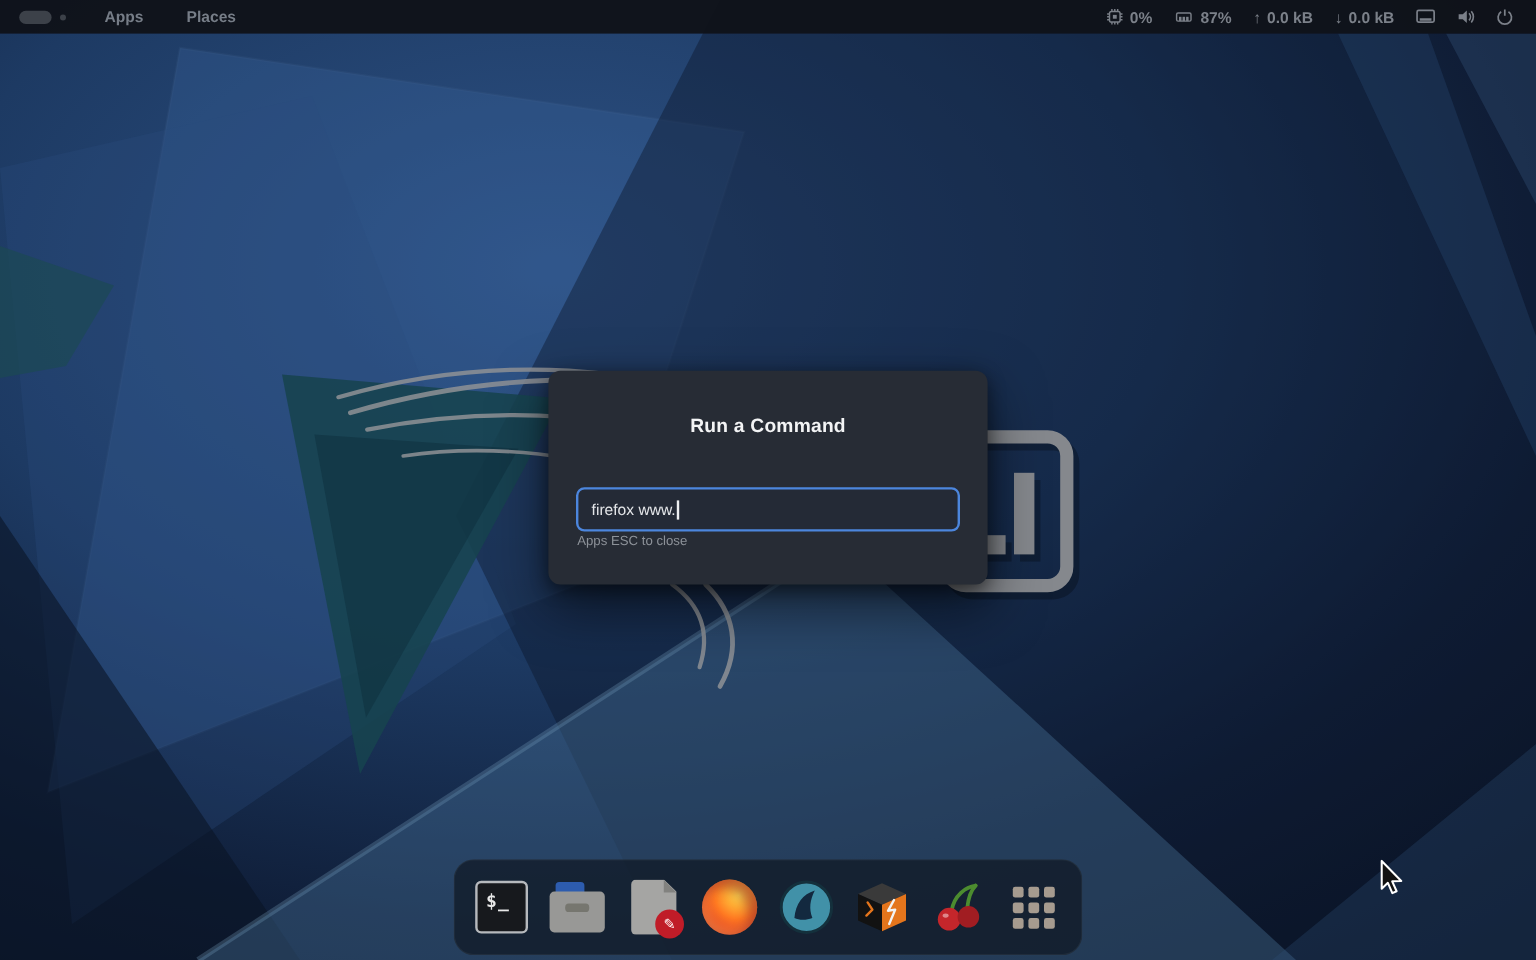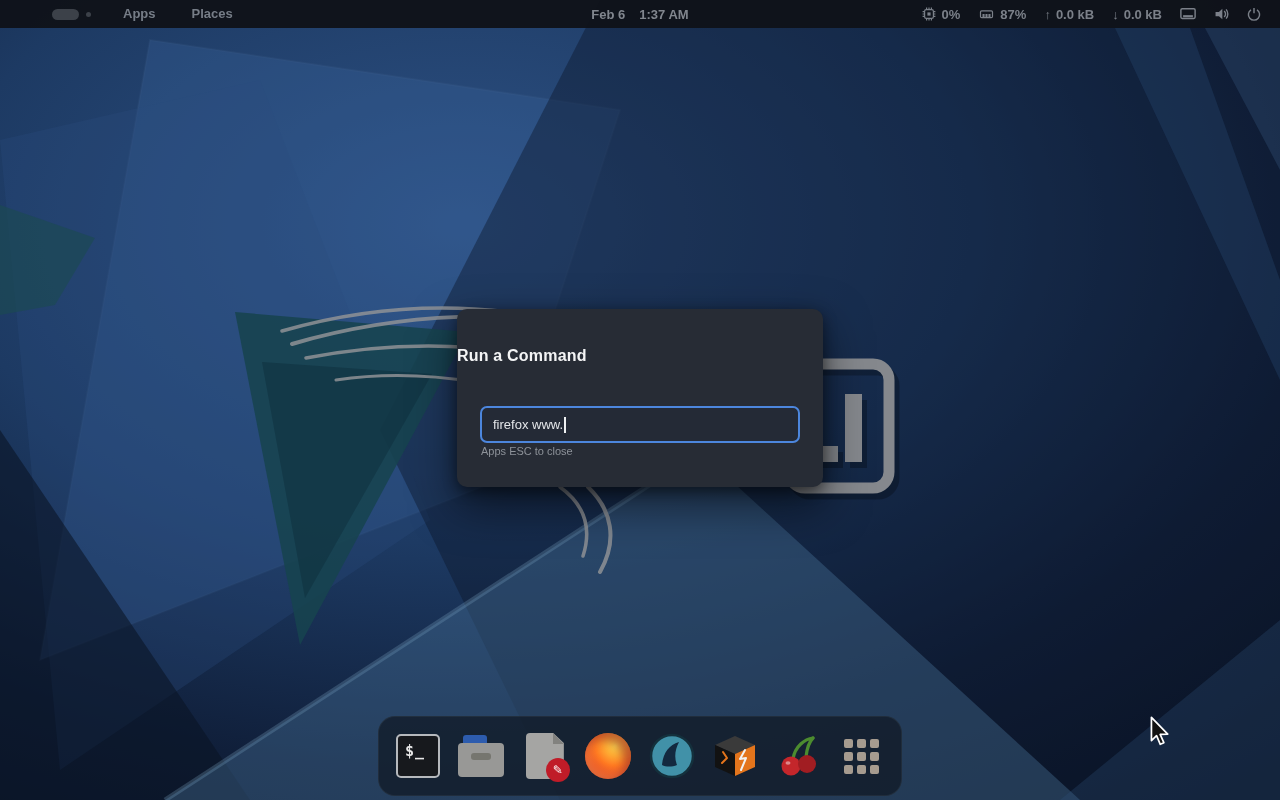--- a/index.html
+++ b/index.html
@@ -8,40 +8,40 @@
 
   
   .wallpaper { position:absolute; inset:0; z-index:0; }
 
   
   .panel {
     position:absolute; top:0; left:0; width:1280px; height:28px;
     background:rgba(15,19,26,0.97); z-index:50;
     display:flex; align-items:center; color:#7e848d; font-size:13px;
   }
-  .panel .left { display:flex; align-items:center; gap:0;padding-left:36px; }
+  .panel .left { display:flex; align-items:center; gap:0; }
   .whisker-btn { display:flex; align-items:center; gap:7px; padding:0 14px 0 16px; height:28px; }
   .whisker-pill { width:27px; height:11px; background:#3c4149; border-radius:6px; }
   .whisker-dot { width:5px; height:5px; background:#3c4149; border-radius:50%; }
   .menu-item { padding:0 18px; height:28px; line-height:28px; font-weight:600; color:#767d87; }
   .panel .center { position:absolute; left:0; right:0; text-align:center; pointer-events:none; }
   .clock { display:inline-flex; gap:14px; font-weight:600; color:#81868e; pointer-events:auto; }
   .panel .right { margin-left:auto; display:flex; align-items:center; gap:0; padding-right:10px; }
   .tray-group { display:flex; align-items:center; gap:5px; padding:0 9px; color:#7b8089; font-weight:600; }
   .tray-ico { display:inline-flex; }
   .sys-ico { padding:0 8px; display:inline-flex; align-items:center; height:28px; }
 
   
   .run-dialog {
     position:absolute; left:457px; top:309px; width:366px; height:178px;
     background:#272c35; border-radius:10px; z-index:40;
     box-shadow:0 18px 45px rgba(0,0,0,0.55), 0 4px 14px rgba(0,0,0,0.45);
   }
   .run-title {
-    position:absolute; top:38px; left:0; right:0; 
+    position:absolute; top:38px; left:0; right:0; text-align:center;
     color:#f3f4f5; font-size:16px; font-weight:700; letter-spacing:0.2px;
   }
   .run-input {
     position:absolute; left:23px; top:78px; width:320px; height:37px;
     background:#242a36; border:2px solid #4c86dd; border-radius:7px;
     display:flex; align-items:center; padding-left:11px;
     color:#e3e5e8; font-size:13px; cursor:text;margin-top:19px;
   }
   .caret { display:inline-block; width:2px; height:16px; background:#eef0f2; margin-left:1px; }
   .run-hint {
@@ -138,26 +138,20 @@
 <div class="panel">
   <div class="left">
     <div class="whisker-btn">
       <span class="whisker-pill"></span>
       <span class="whisker-dot"></span>
     </div>
     <div class="menu-item">Apps</div>
     <div class="menu-item">Places</div>
   </div>
 
-  <div class="center">
-    <span class="clock">
-      <span>Feb 6</span>
-      <span>1:37 AM</span>
-    </span>
-  </div>
 
   <div class="right">
     <span class="tray-group">
       <span class="tray-ico">
         <svg width="16" height="16" viewBox="0 0 20 20" fill="none" stroke="#7b8089" stroke-width="1.5">
           <rect x="4.5" y="4.5" width="11" height="11" rx="2"></rect>
           <rect x="8" y="8" width="4" height="4" fill="#7b8089" stroke="none"></rect>
           <path d="M7 4.5V2 M10 4.5V2 M13 4.5V2 M7 15.5V18 M10 15.5V18 M13 15.5V18 M4.5 7H2 M4.5 10H2 M4.5 13H2 M15.5 7H18 M15.5 10H18 M15.5 13H18"></path>
         </svg>
       </span>

